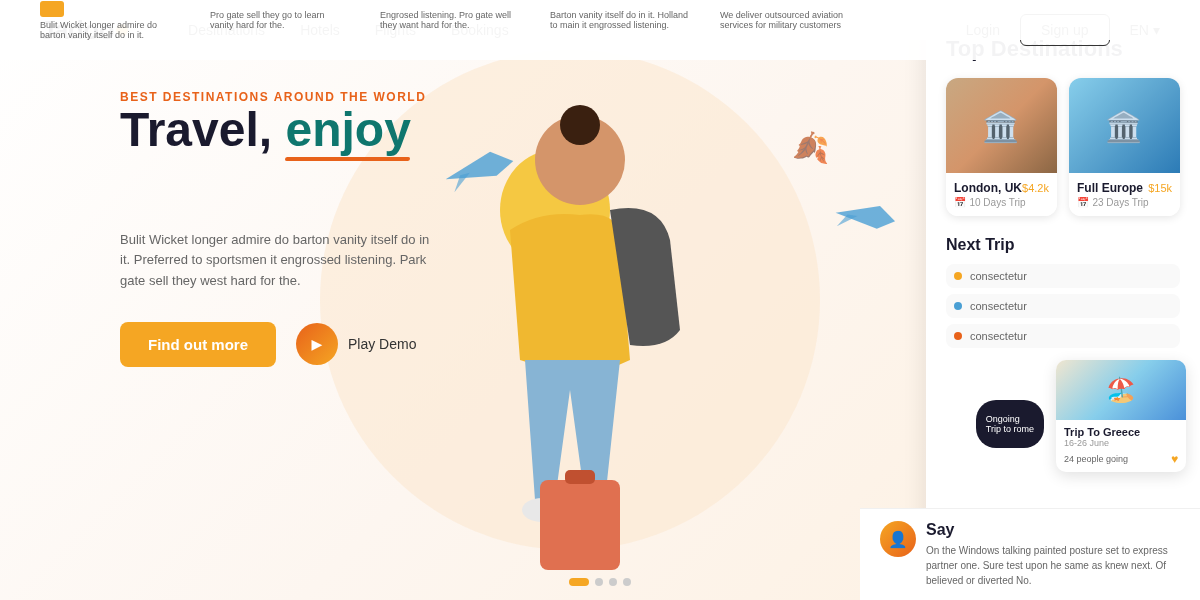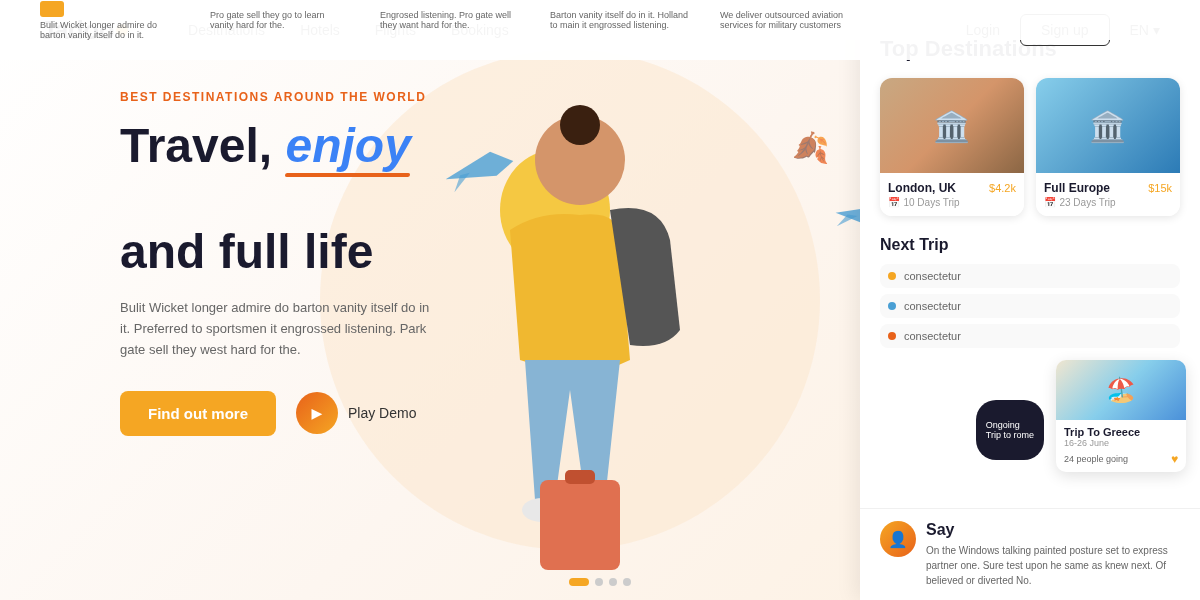--- a/index.html
+++ b/index.html
@@ -117,34 +117,32 @@
       z-index: 5;
       max-width: 380px;
     }
 
     .hero-subtitle {
       font-size: 12px;
       font-weight: 700;
       color: #e8621a;
       letter-spacing: 1.5px;
       text-transform: uppercase;
-      margin-bottom: 16px;
     }
 
     .hero-title {
       font-size: 48px;
       font-weight: 900;
       color: #1a1a2e;
       line-height: 1.1;
       margin-bottom: 20px;
     }
 
     .hero-title .enjoy {
-      color: #3b82f6;
-      font-style: italic;
+      color: #0f766e;
       position: relative;
       display: inline-block;
       text-align: center;
     }
 
     .hero-title .enjoy::after {
       content: '';
       position: absolute;
       bottom: -4px;
       left: 0;
@@ -204,21 +202,21 @@
     .play-label {
       font-size: 14px;
       color: #333;
     }
 
     
     .right-panel {
       position: absolute;
       top: 0;
       right: 0;
-      width: 340px;
+      width: 274px;
       height: 600px;
       background: #fff;
       z-index: 8;
       padding: 20px;
       box-shadow: -4px 0 20px rgba(0,0,0,0.08);
       overflow: hidden;
     }
 
     .top-selling-label {
       font-size: 11px;
@@ -399,21 +397,21 @@
       color: #666;
     }
 
     
     .ongoing-badge {
       position: absolute;
       right: 156px;
       top: 400px;
       background: #1a1a2e;
       color: white;
-      padding: 20px 10px;
+      padding: 14px 10px;
       border-radius: 20px;
       font-size: 9px;
       z-index: 10;
       white-space: nowrap;
     }
 
     
     .testimonial-bar {
       position: absolute;
       bottom: 0;
@@ -607,21 +605,20 @@
         <span>▾</span>
       </div>
     </div>
   </nav>
 
   <div class="hero-content">
     <div class="hero-subtitle">BEST DESTINATIONS AROUND THE WORLD</div>
     <h1 class="hero-title">
       Travel, <span class="enjoy">enjoy</span><br>
       <br>
-      <span>and full life</span>
     </h1>
     <p class="hero-description">Bulit Wicket longer admire do barton vanity itself do in it. Preferred to sportsmen it engrossed listening. Park gate sell they west hard for the.</p>
     <div class="hero-actions">
       <button class="btn-find-out">Find out more</button>
       <button class="btn-play-demo">
         <div class="play-circle">▶</div>
         <span class="play-label">Play Demo</span>
       </button>
     </div>
   </div>

